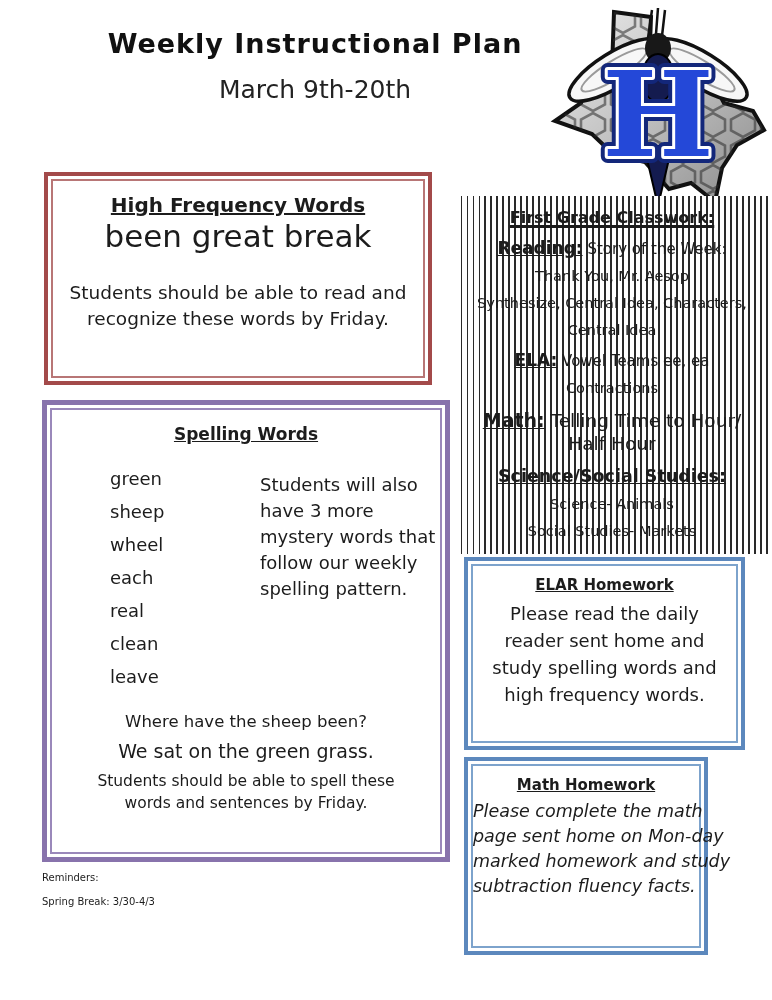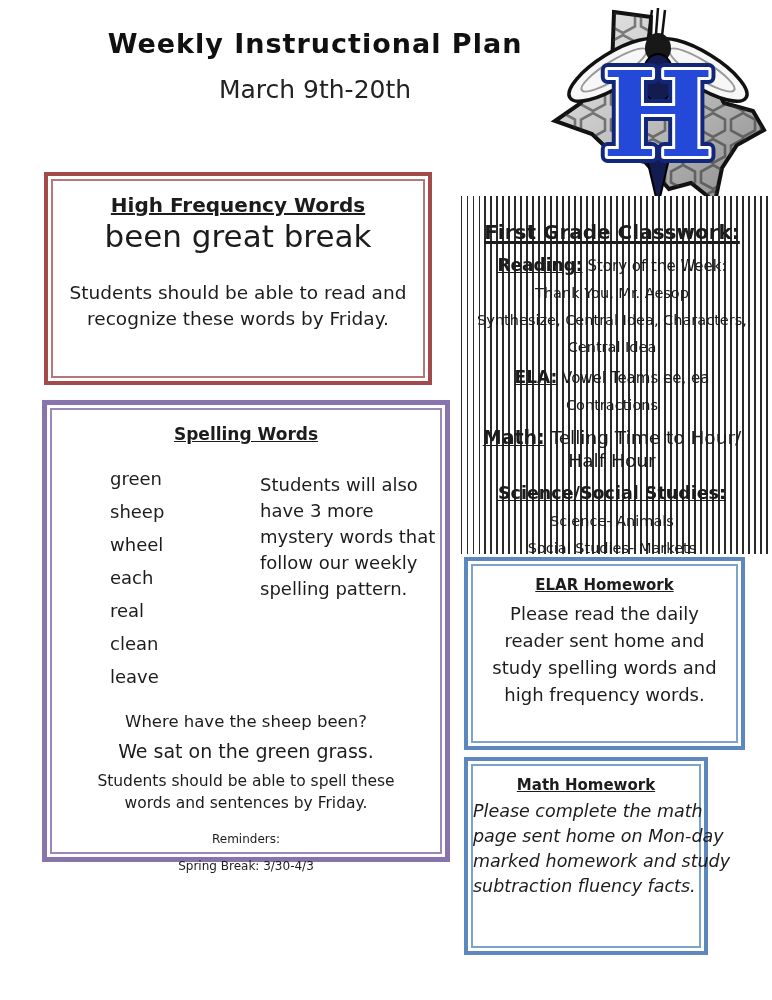--- a/index.html
+++ b/index.html
@@ -37,30 +37,30 @@
 
   
   .spell-title   { margin-top:14px; text-align:center; font-size:17px; font-weight:bold; text-decoration:underline; }
   .spell-words   { position:absolute; left:58px; top:52px; font-size:18px; line-height:33px; }
   .spell-mystery { position:absolute; left:208px; top:62px; width:182px; font-size:18px; line-height:26px; }
   .spell-q    { position:absolute; top:302px; left:0; width:100%; text-align:center; font-size:16.5px; }
   .spell-s    { position:absolute; top:330px; left:0; width:100%; text-align:center; font-size:19px; }
   .spell-note { position:absolute; top:360px; left:32px; right:32px; text-align:center; font-size:15.5px; line-height:22px; }
 
   
-  .reminders { position:absolute; left:42px; top:832px; width:408px; text-align:center; font-size:12px; }
+  .reminders { position:absolute; left:42px; top:872px; width:408px; text-align:left; font-size:10px; }
   .reminders .line2 { margin-top:13px; }
 
   
   .classwork {
     position:absolute; left:456px; top:196px; width:312px; height:358px;
     background:repeating-linear-gradient(90deg, #ffffff 0px, #ffffff 4.5px, #2a2a2a 4.5px, #2a2a2a 6px);
     display:flex; flex-direction:column; align-items:center; text-align:center;
   }
-  .cw-title { margin-top:24px; font-size:20px; font-weight:bold; text-decoration:underline; text-decoration-thickness:2.5px; }
+  .cw-title { margin-top:12px; font-size:16px; font-weight:bold; text-decoration:underline; text-decoration-thickness:2.5px; }
   .cw-line  { margin-top:9px; font-size:14.5px; line-height:1.25; }
   .cw-lead  { margin-top:11px; font-size:15px; }
   .cw-label { font-weight:bold; text-decoration:underline; font-size:17px; }
   .cw-math  { margin-top:11px; font-size:18.5px; }
   .cw-math .cw-label { font-size:19px; }
   .cw-sci-title { margin-top:12px; font-size:17.5px; font-weight:bold; text-decoration:underline; }
 
   
   .hw-title { margin-top:10px; text-align:center; font-size:15px; font-weight:bold; text-decoration:underline; }
   .hw-text-elar { margin:6px auto 0; width:248px; text-align:center; font-size:18px; line-height:27px; }

